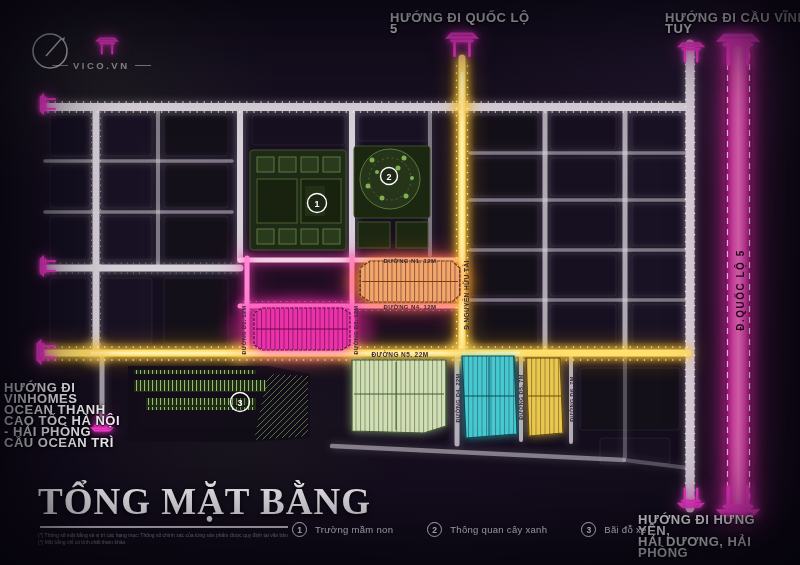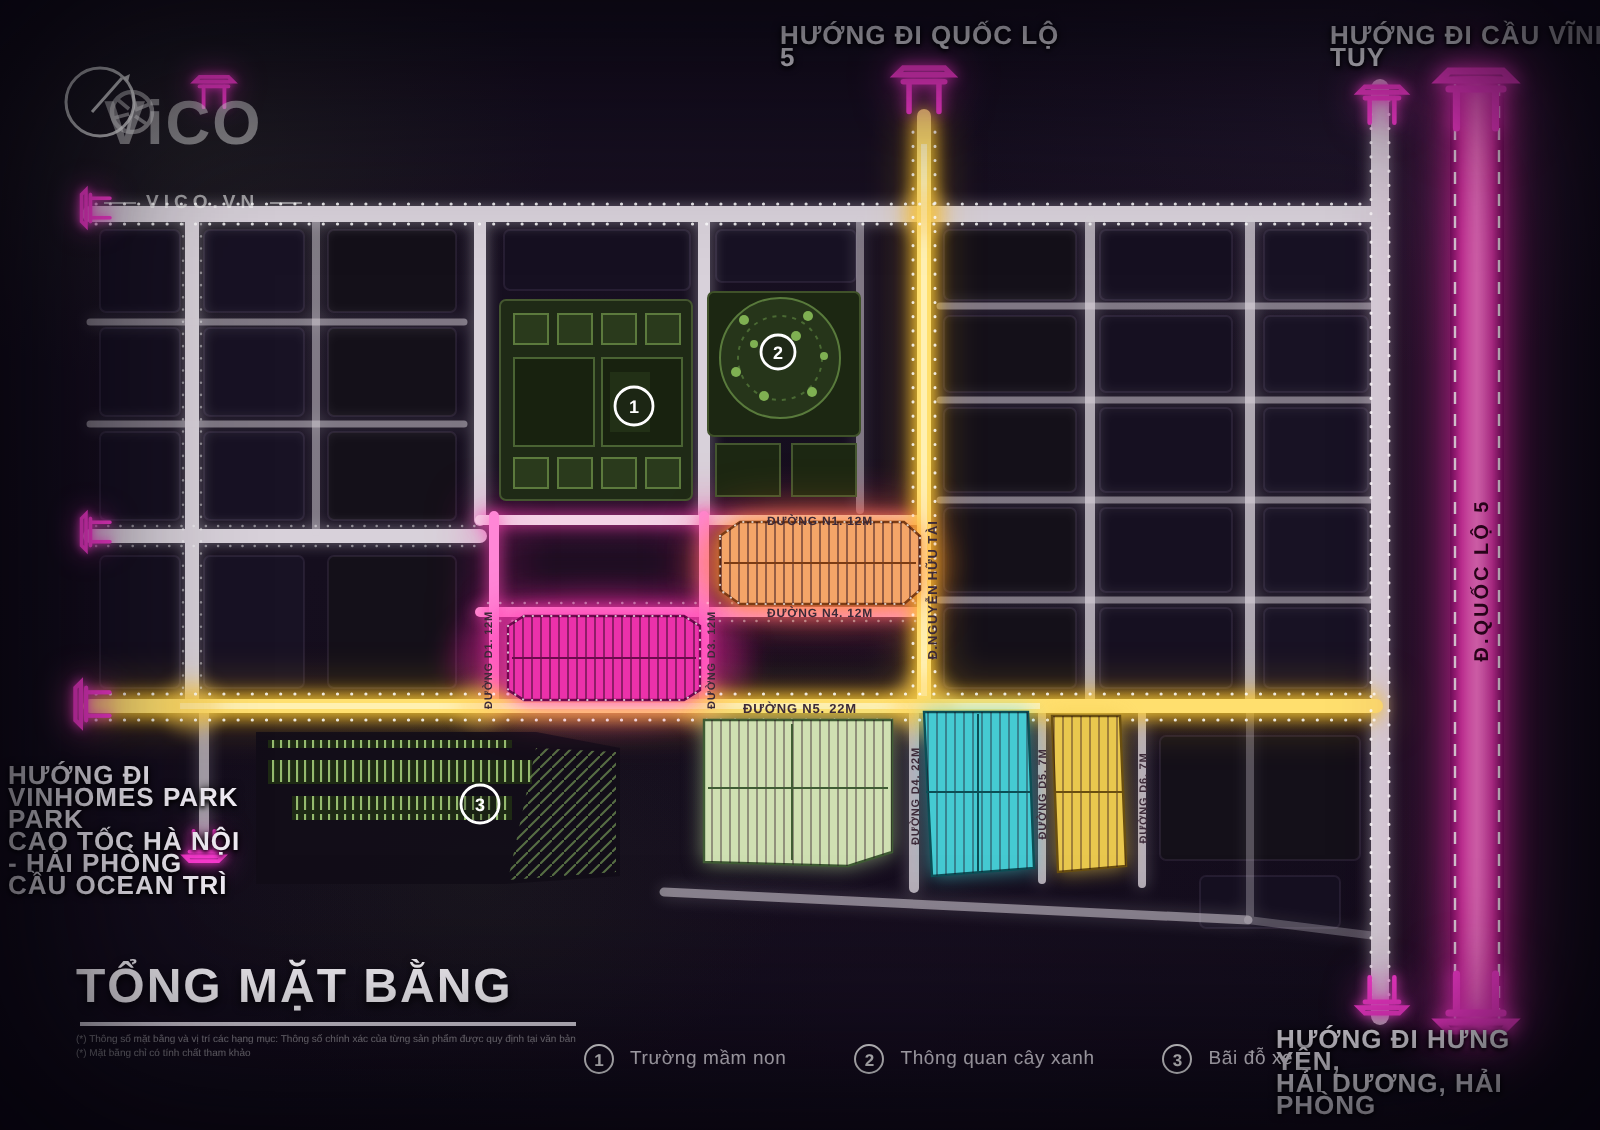--- a/index.html
+++ b/index.html
@@ -46,22 +46,22 @@
   .dir-label{position:absolute;font-size:13px;font-weight:bold;letter-spacing:.5px;
     line-height:11px;color:#f2eef6;text-shadow:0 0 4px #000,0 1px 2px #000;}
   .compass{position:absolute;left:26px;top:26px;opacity:.9;}
   .logo{position:absolute;left:52px;top:44px;opacity:.95;}
   .logo-row{display:flex;align-items:center;}
   .logo-text{font-size:31px;font-weight:bold;letter-spacing:1px;color:rgba(255,255,255,.5);}
   .logo-banner{display:flex;align-items:center;gap:5px;margin-top:16px;}
   .logo-banner .bar{height:1px;width:16px;background:rgba(255,255,255,.5);}
   .logo-domain{font-size:9.5px;letter-spacing:2.5px;color:rgba(255,255,255,.6);font-weight:bold;}
   .title-block{position:absolute;left:38px;top:480px;}
-  .title-text{font-size:24px;font-weight:bold;letter-spacing:1px;color:#f5f2f7;
-    text-shadow:0 2px 4px rgba(0,0,0,.8);white-space:nowrap;}
+  .title-text{font-size:37px;font-weight:bold;letter-spacing:1px;color:#f5f2f7;
+    text-shadow:0 2px 4px rgba(0,0,0,.8);white-space:nowrap;font-family:Liberation Serif, serif;}
   .title-rule{width:248px;height:2px;background:#e9e4ee;margin:3px 0 4px 2px;opacity:.95;}
   .fineprint{font-size:5px;line-height:7px;color:rgba(255,255,255,.5);white-space:nowrap;
     width:250px;overflow:hidden;}
   .legend{position:absolute;left:292px;top:522px;display:flex;gap:34px;align-items:center;}
   .legend-item{display:flex;align-items:center;gap:8px;}
   .legend-circ{width:15px;height:15px;border:1.3px solid #fff;border-radius:50%;
     display:flex;align-items:center;justify-content:center;font-size:8.5px;font-weight:bold;color:#fff;}
   .legend-label{font-size:9.5px;color:#f0ecf4;letter-spacing:.3px;}
 </style>
 </head>
@@ -298,46 +298,32 @@
     </g>
   </svg>
 
   <svg class="compass" width="48" height="48" viewBox="0 0 48 48">
     <circle cx="24" cy="25" r="17" fill="none" stroke="#fff" stroke-width="1.5" opacity=".85"></circle>
     <line x1="20" y1="30" x2="35" y2="13" stroke="#fff" stroke-width="1.5" opacity=".9"></line>
     <path d="M35,13 l4,-2 l-1,4 z" fill="#fff" opacity=".9"></path>
   </svg>
 
   <div class="logo">
-    <div class="logo-row">
-      <span class="logo-text">ViCO</span>
-      <svg width="24" height="24" viewBox="0 0 24 24" style="opacity:.5;margin-left:2px;">
-        <circle cx="12" cy="12" r="10" fill="none" stroke="#fff" stroke-width="2.2"></circle>
-        <g stroke="#fff" stroke-width="1.8">
-          <line x1="12" y1="2.5" x2="14" y2="10"></line>
-            <line x1="21" y1="8" x2="13.5" y2="11"></line>
-          <line x1="20" y1="18.5" x2="13.5" y2="14"></line>
-            <line x1="10" y1="21" x2="11.5" y2="14"></line>
-          <line x1="3" y1="15" x2="10.5" y2="13"></line>
-            <line x1="4.5" y1="5.5" x2="10.5" y2="10.5"></line>
-        </g>
-      </svg>
-    </div>
     <div class="logo-banner">
       <span class="bar"></span>
       <span class="logo-domain">VICO.VN</span>
       <span class="bar"></span>
     </div>
   </div>
 
   <div class="dir-label" style="left:390px;top:12px;width:150px;">HƯỚNG ĐI QUỐC LỘ 5</div>
   <div class="dir-label" style="left:665px;top:12px;width:160px;">HƯỚNG ĐI CẦU VĨNH TUY</div>
   <div class="dir-label" style="left:4px;top:370px;width:126px;margin-top:12px;">
     <div>HƯỚNG ĐI</div>
-    <div>VINHOMES PARK PARK</div>
+    <div>VINHOMES OCEAN THANH</div>
     <div>CAO TỐC HÀ NỘI</div>
     <div>- HẢI PHÒNG</div>
     <div>CẦU OCEAN TRÌ</div>
   </div>
   <div class="dir-label" style="left:638px;top:514px;width:124px;">
     <div>HƯỚNG ĐI HƯNG YÊN,</div>
     <div>HẢI DƯƠNG, HẢI PHÒNG</div>
   </div>
 
   <div class="title-block">

